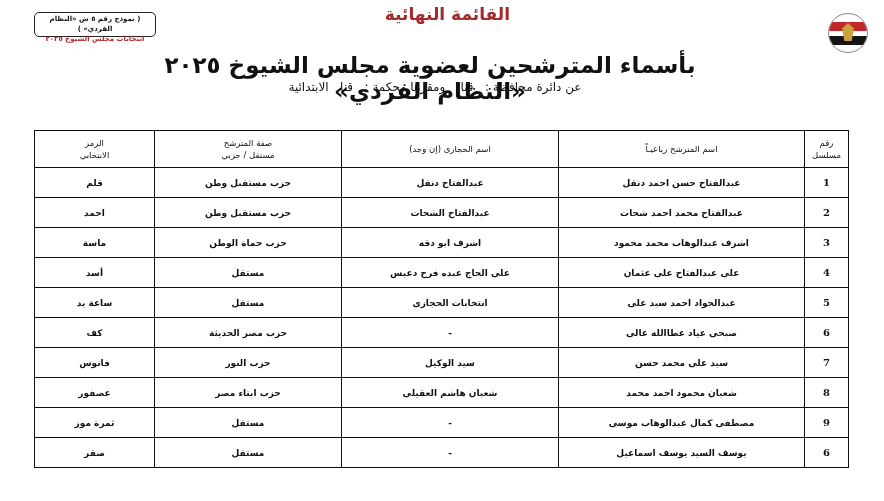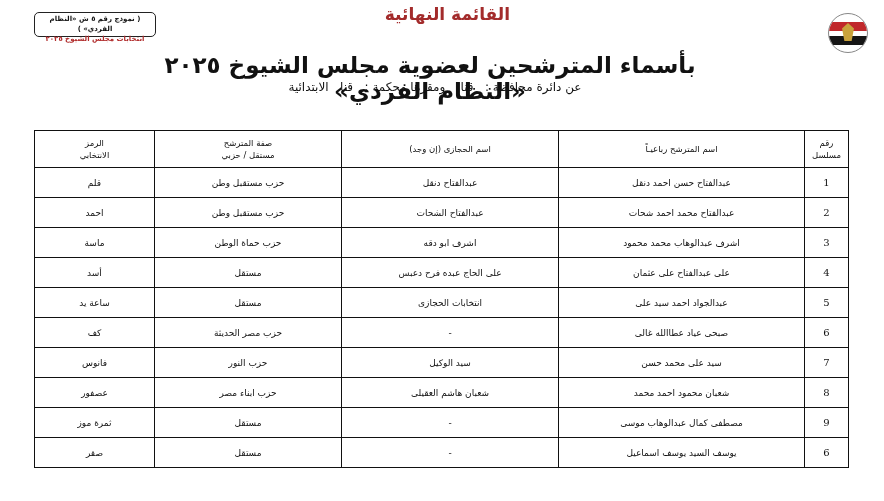--- a/index.html
+++ b/index.html
@@ -95,21 +95,21 @@
       width: 814px;
       border-collapse: collapse;
       direction: rtl;
       table-layout: fixed;
     }
     table.candidates th, table.candidates td {
       border: 1.5px solid #111;
       text-align: center;
       vertical-align: middle;
       font-size: 9px;
-      font-weight: normal;
+      font-weight: bold;
       padding: 0;
     }
     table.candidates th {
       height: 36px;
       font-weight: normal;
       font-size: 8.5px;
       line-height: 12px;
     }
     table.candidates td { height: 29px; }
     table.candidates td.serial {

